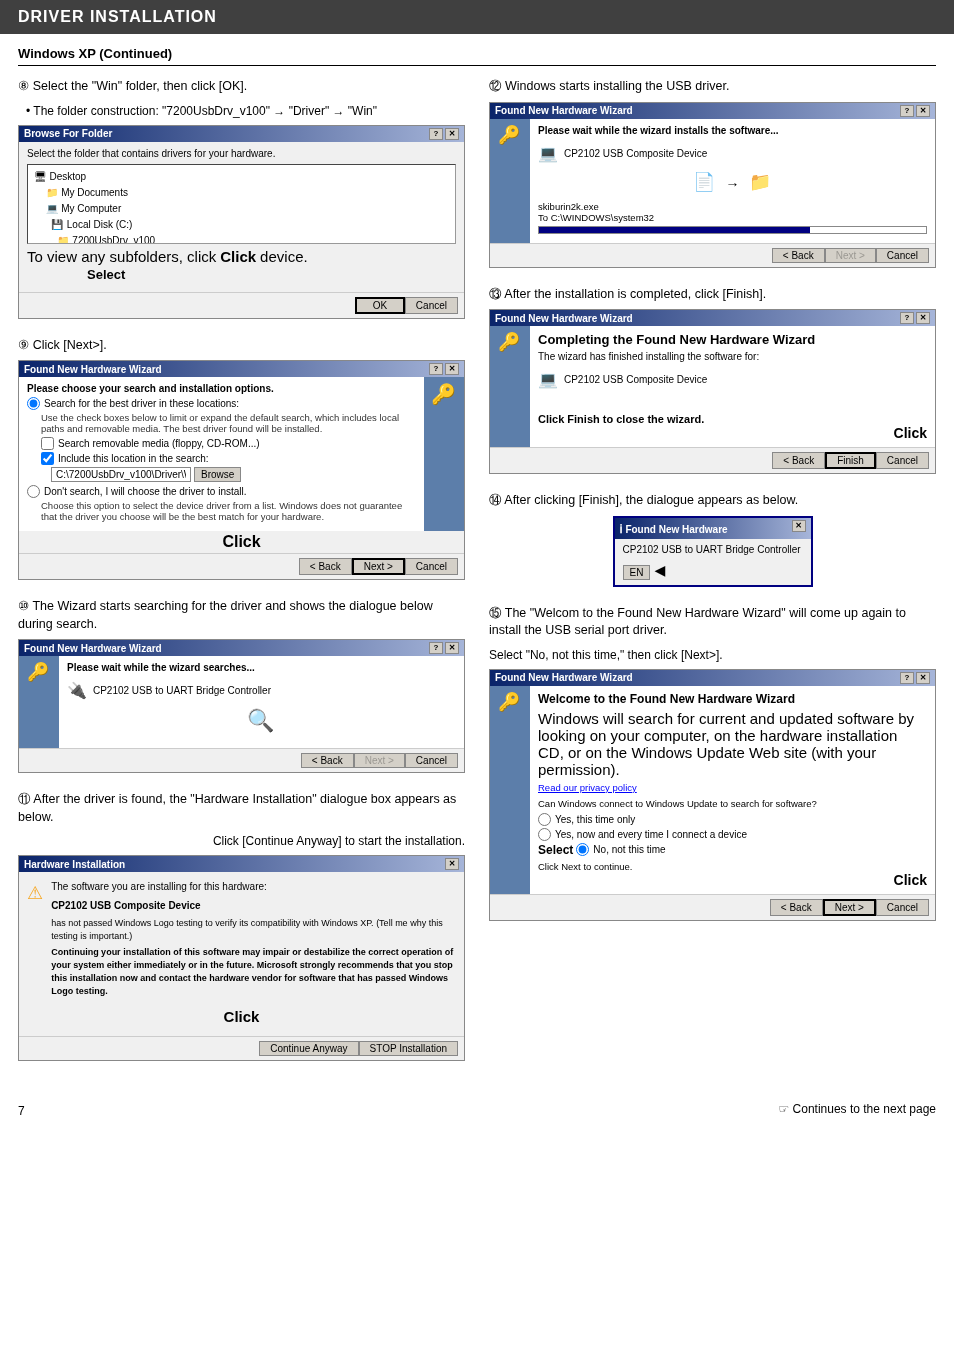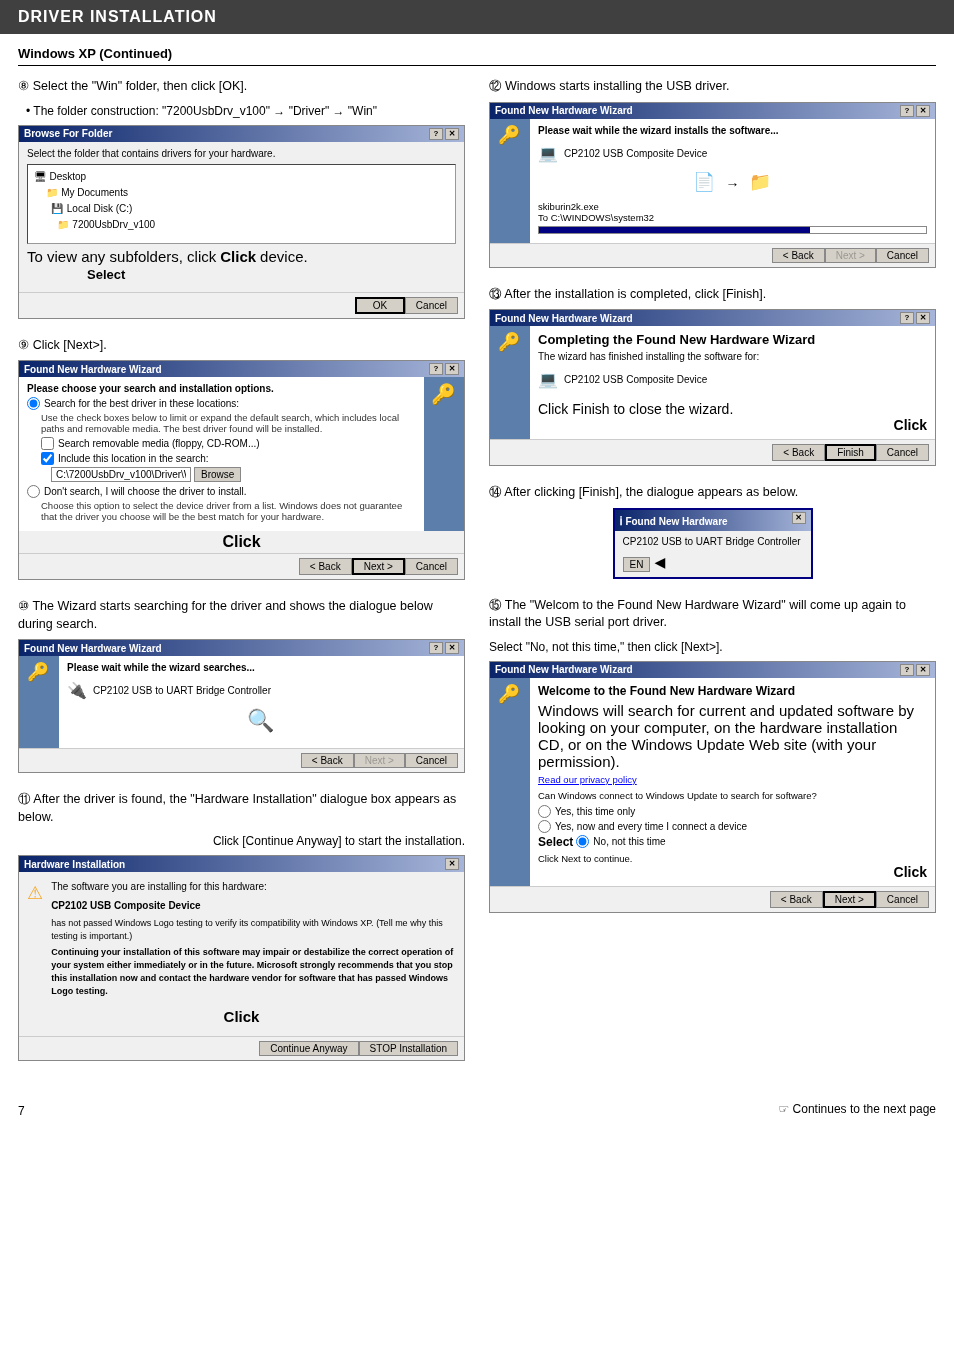--- a/index.html
+++ b/index.html
@@ -312,20 +312,21 @@
             <div class="dialog-titlebar-btns">
               <div class="titlebar-btn">?</div>
               <div class="titlebar-btn">✕</div>
             </div>
           </div>
           <div class="dialog-body">
             <div style="font-size:10px; margin-bottom:5px;">Select the folder that contains drivers for your hardware.</div>
             <div class="folder-tree">
               <div class="folder-item root">🖥 Desktop</div>
               <div class="folder-item">📁 My Documents</div>
+              <div class="folder-item">💻 My Computer</div>
               <div class="folder-item">&nbsp;&nbsp;💾 Local Disk (C:)</div>
               <div class="folder-item">&nbsp;&nbsp;&nbsp;&nbsp;📁 7200UsbDrv_v100</div>
 
             </div>
             <div style="font-size:15px; margin-top:4px; display:flex; align-items:center; gap:4px;text-align:center;">
               <span>To view any subfolders, click</span>
               <strong>Click</strong>
               <span>device.</span>
             </div>
             <div style="margin: 2px 0 4px 60px; display:flex; align-items:center; gap:4px;">
@@ -528,21 +529,21 @@
             <div style="width:40px; background:#5c7eaa; display:flex; justify-content:center; padding-top:5px;">
               <span style="color:#fff; font-size:18px;">🔑</span>
             </div>
             <div style="flex:1; padding:6px 8px; background:#fff; font-size:10px;">
               <div class="completing-title">Completing the Found New Hardware Wizard</div>
               <div style="margin-bottom:8px;">The wizard has finished installing the software for:</div>
               <div class="cp-device-row">
                 <span style="font-size:16px;">💻</span>
                 <span>CP2102 USB Composite Device</span>
               </div>
-              <div style="font-size:14px; margin-top:12px;">Click Finish to close the wizard.</div>
+              <div style="font-size:11px; margin-top:24px;font-weight:bold;">Click Finish to close the wizard.</div>
               <div style="text-align:right; font-size:14px; font-weight:bold;">Click</div>
             </div>
           </div>
           <div class="dialog-footer">
             <button class="win-btn">&lt; Back</button>
             <button class="win-btn win-btn-default">Finish</button>
             <button class="win-btn">Cancel</button>
           </div>
         </div>
       </div>

